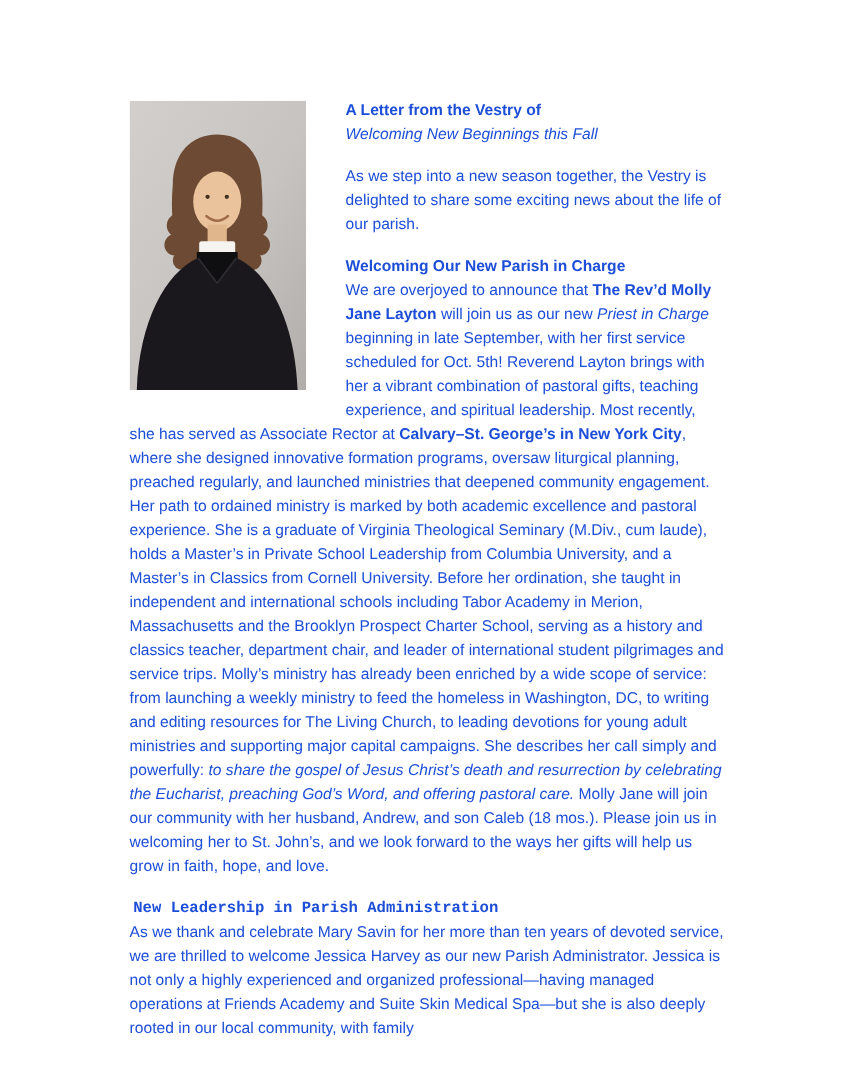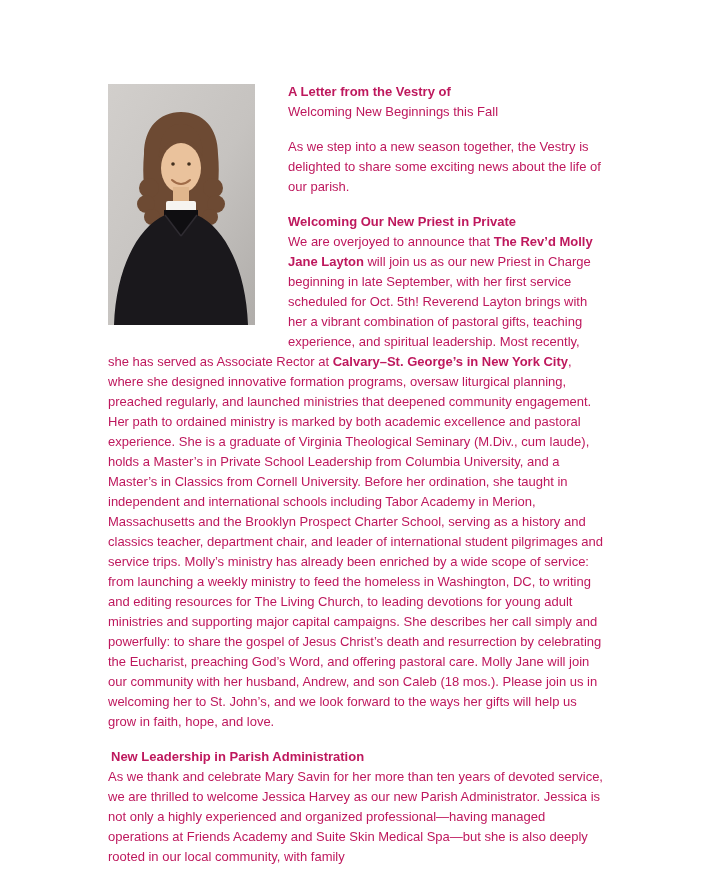--- a/index.html
+++ b/index.html
@@ -10,27 +10,27 @@
   .page {
     position: relative;
     width: 710px;
     height: 891px;
     box-sizing: border-box;
     background: #ffffff;
     padding: 82px 106px 0 108px;
     font-family: "Liberation Sans", sans-serif;
     font-size: 13px;
     line-height: 20px;
-    color: #be185d;
+    color: #1d4ed8;
     overflow: hidden;
   }
   .bold { font-weight: 700; }
-  .italic { }
+  .italic { font-style: italic; }
   .block { display: block; }
-  .indent { padding-left: 3px; }
+  .indent { padding-left: 3px; font-family: Liberation Mono, monospace; }
   .photo-wrap {
     float: left;
     width: 147px;
     height: 241px;
     margin: 2px 33px 10px 0;
   }
   .photo-wrap svg { display: block; }
   .para { margin: 15px 0 0 0; }
   .title-block { margin: 0; }
 </style>
@@ -74,21 +74,21 @@
   <div class="title-block">
     <div class="bold">A Letter from the Vestry of</div>
     <div class="italic">Welcoming New Beginnings this Fall</div>
   </div>
 
   <p class="para">
     <span>As we step into a new season together, the Vestry is delighted to share some exciting news about the life of our parish.</span>
   </p>
 
   <p class="para">
-    <span class="bold block">Welcoming Our New Priest in Private</span>
+    <span class="bold block">Welcoming Our New Parish in Charge</span>
     <span><span>We are overjoyed to announce that </span><span class="bold">The Rev’d Molly Jane Layton</span><span> will join us as our new </span><span class="italic">Priest in Charge</span><span> beginning in late September, with her first service scheduled for Oct. 5th! Reverend Layton brings with her a vibrant combination of pastoral gifts, teaching experience, and spiritual leadership. Most recently, she has served as Associate Rector at </span><span class="bold">Calvary–St. George’s in New York City</span><span>, where she designed innovative formation programs, oversaw liturgical planning, preached regularly, and launched ministries that deepened community engagement. Her path to ordained ministry is marked by both academic excellence and pastoral experience. She is a graduate of Virginia Theological Seminary (M.Div., cum laude), holds a Master’s in Private School Leadership from Columbia University, and a Master’s in Classics from Cornell University. Before her ordination, she taught in independent and international schools including Tabor Academy in Merion, Massachusetts and the Brooklyn Prospect Charter School, serving as a history and classics teacher, department chair, and leader of international student pilgrimages and service trips. Molly’s ministry has already been enriched by a wide scope of service: from launching a weekly ministry to feed the homeless in Washington, DC, to writing and editing resources for The Living Church, to leading devotions for young adult ministries and supporting major capital campaigns. She describes her call simply and powerfully: </span><span class="italic">to share the gospel of Jesus Christ’s death and resurrection by celebrating the Eucharist, preaching God’s Word, and offering pastoral care.</span><span> Molly Jane will join our community with her husband, Andrew, and son Caleb (18 mos.). Please join us in welcoming her to St. John’s, and we look forward to the ways her gifts will help us grow in faith, hope, and love.</span></span>
   </p>
 
   <p class="para">
     <span class="bold block indent">New Leadership in Parish Administration</span>
     <span><span>As we thank and celebrate Mary Savin for her more than ten years of devoted service, we are thrilled to welcome Jessica Harvey as our new Parish Administrator. Jessica is not only a highly experienced and organized professional—having managed operations at Friends Academy and Suite Skin Medical Spa—but she is also deeply rooted in our local community, with family</span></span>
   </p>
 
 </div>
 

